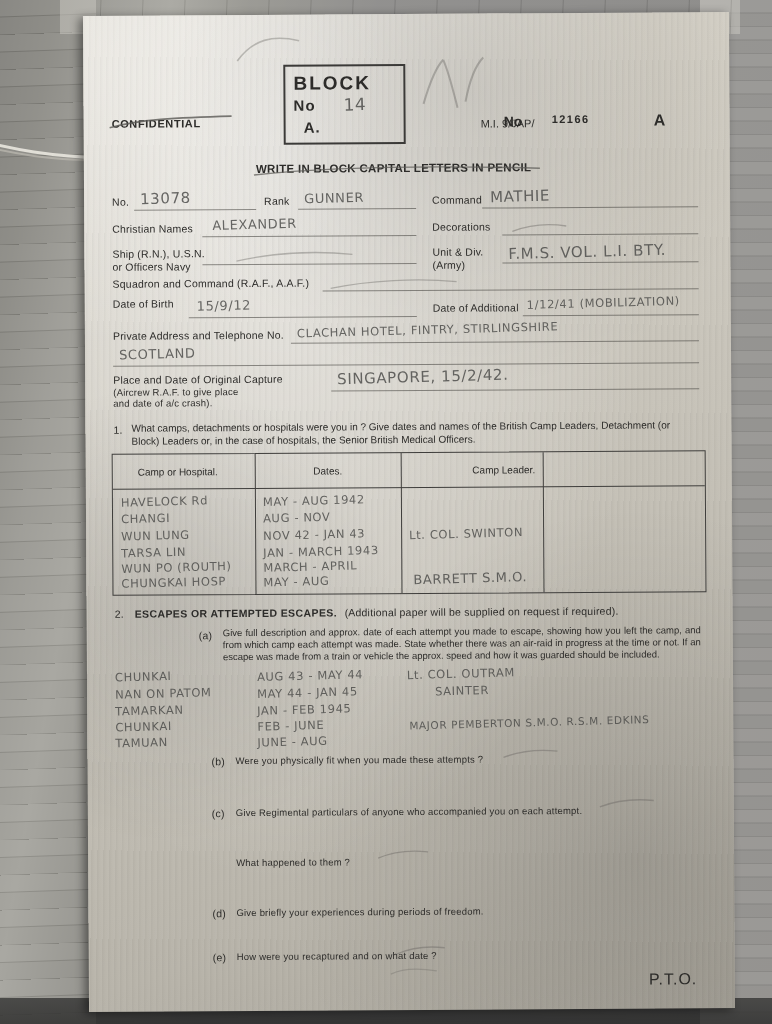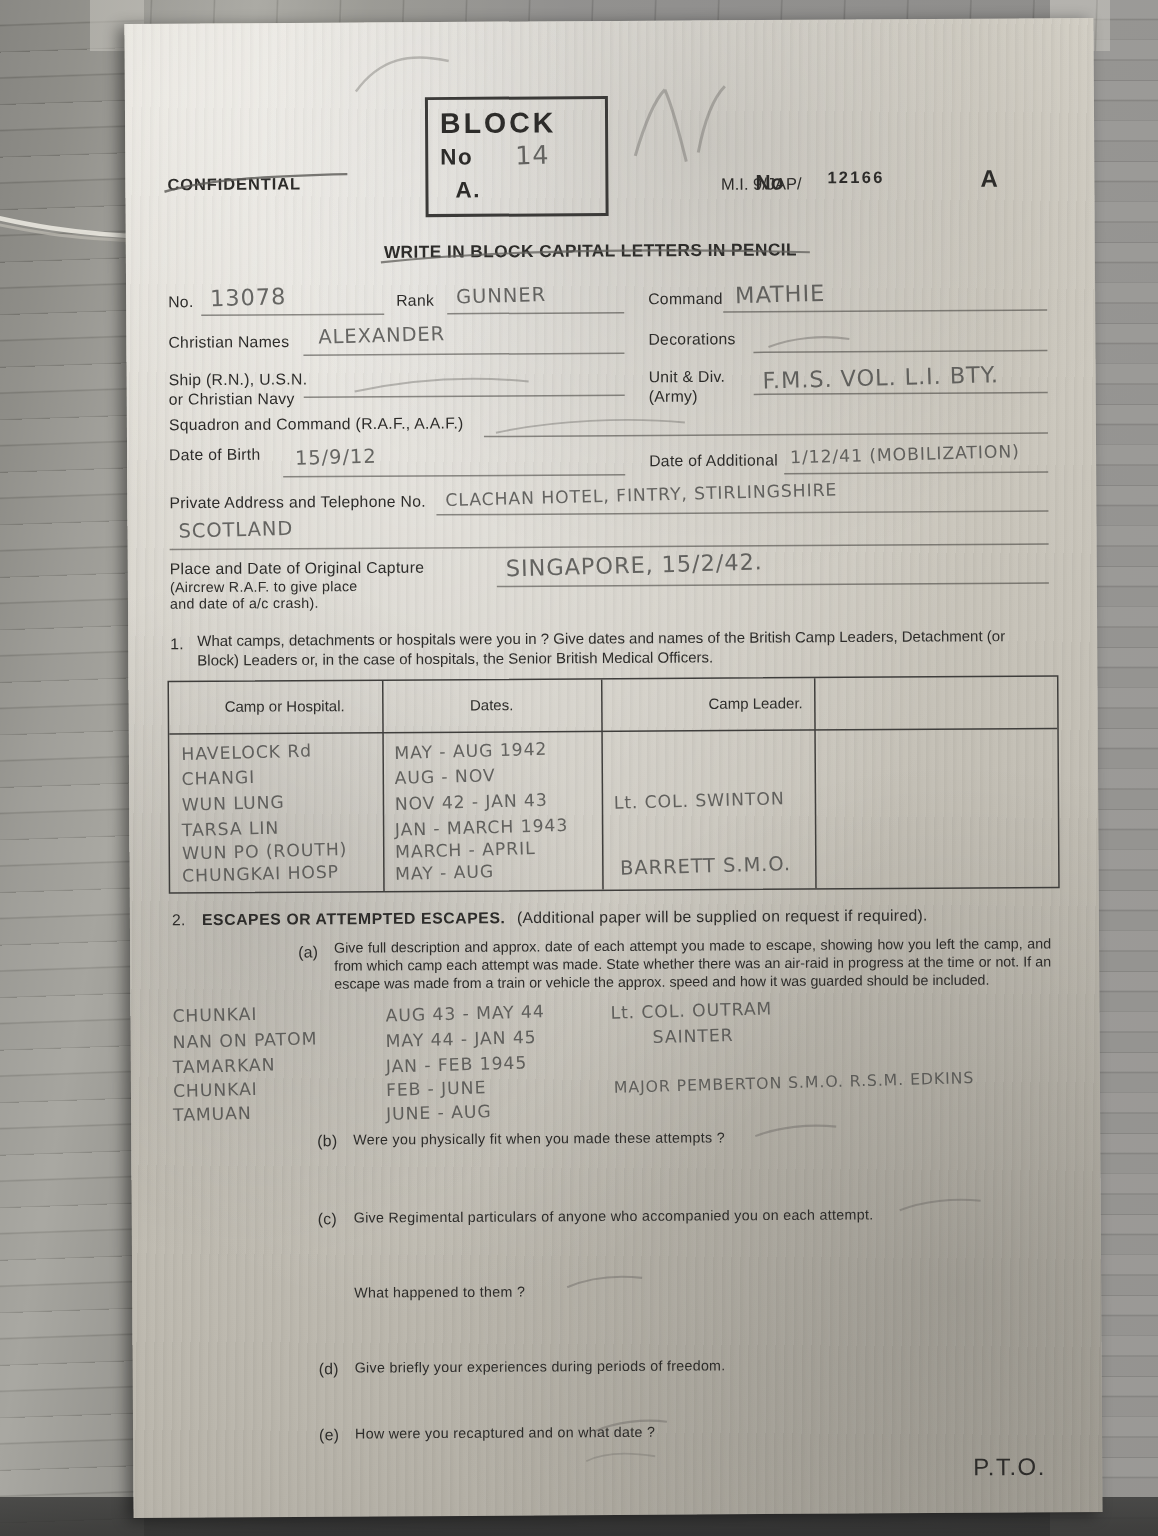--- a/index.html
+++ b/index.html
@@ -184,21 +184,21 @@
   <div class="line" style="left:118px;top:221px;width:214px;"></div>
   <div class="hand" style="left:128px;top:202px;">ALEXANDER</div>
 
   <div class="t" style="left:348px;top:207px;">Decorations</div>
   <div class="line" style="left:418px;top:221px;width:196px;"></div>
   <svg class="scribble" style="left:426px;top:206px;width:60px;height:16px" viewBox="0 0 60 16">
     <path d="M2,12 C18,6 38,4 56,7" stroke="#6a6864" stroke-width="1.4" fill="none" opacity=".6"></path>
   </svg>
 
   <div class="t" style="left:28px;top:232px;">Ship (R.N.), U.S.N.</div>
-  <div class="t" style="left:28px;top:245px;">or Christian Navy</div>
+  <div class="t" style="left:28px;top:245px;">or Officers Navy</div>
   <div class="line" style="left:118px;top:249px;width:214px;"></div>
   <svg class="scribble" style="left:150px;top:232px;width:120px;height:18px" viewBox="0 0 120 18">
     <path d="M2,14 C40,6 80,4 118,8" stroke="#6a6864" stroke-width="1.3" fill="none" opacity=".55"></path>
   </svg>
 
   <div class="t" style="left:348px;top:232px;">Unit &amp; Div.</div>
   <div class="t" style="left:348px;top:245px;">(Army)</div>
   <div class="line" style="left:418px;top:249px;width:196px;"></div>
   <div class="hand big" style="left:424px;top:230px;">F.M.S. VOL. L.I. BTY.</div>
 
@@ -230,21 +230,21 @@
 
   <div class="t" style="left:28px;top:408px;">1.</div>
   <div style="position:absolute;left:46px;top:406px;width:566px;font-size:10px;line-height:13px;">What camps, detachments or hospitals were you in ?  Give dates and names of the British Camp Leaders, Detachment (or Block) Leaders or, in the case of hospitals, the Senior British Medical Officers.</div>
 
   <div class="tbl">
     <div class="hline" style="top:34px"></div>
     <div class="vline" style="left:142px"></div>
     <div class="vline" style="left:288px"></div>
     <div class="vline" style="left:430px"></div>
 
-    <div class="th" style="left:12px;top:12px;width:130px;">Camp or Hospital.</div>
+    <div class="th" style="left:0;top:12px;width:130px;">Camp or Hospital.</div>
     <div class="th" style="left:142px;top:12px;width:146px;">Dates.</div>
     <div class="th" style="left:288px;top:12px;width:142px;margin-left:32px;">Camp Leader.</div>
 
     <div class="hand sm" style="left:8px;top:40px;">HAVELOCK Rd</div>
     <div class="hand sm" style="left:150px;top:40px;">MAY - AUG 1942</div>
 
     <div class="hand sm" style="left:8px;top:57px;">CHANGI</div>
     <div class="hand sm" style="left:150px;top:57px;">AUG - NOV</div>
 
     <div class="hand sm" style="left:8px;top:74px;">WUN LUNG</div>

